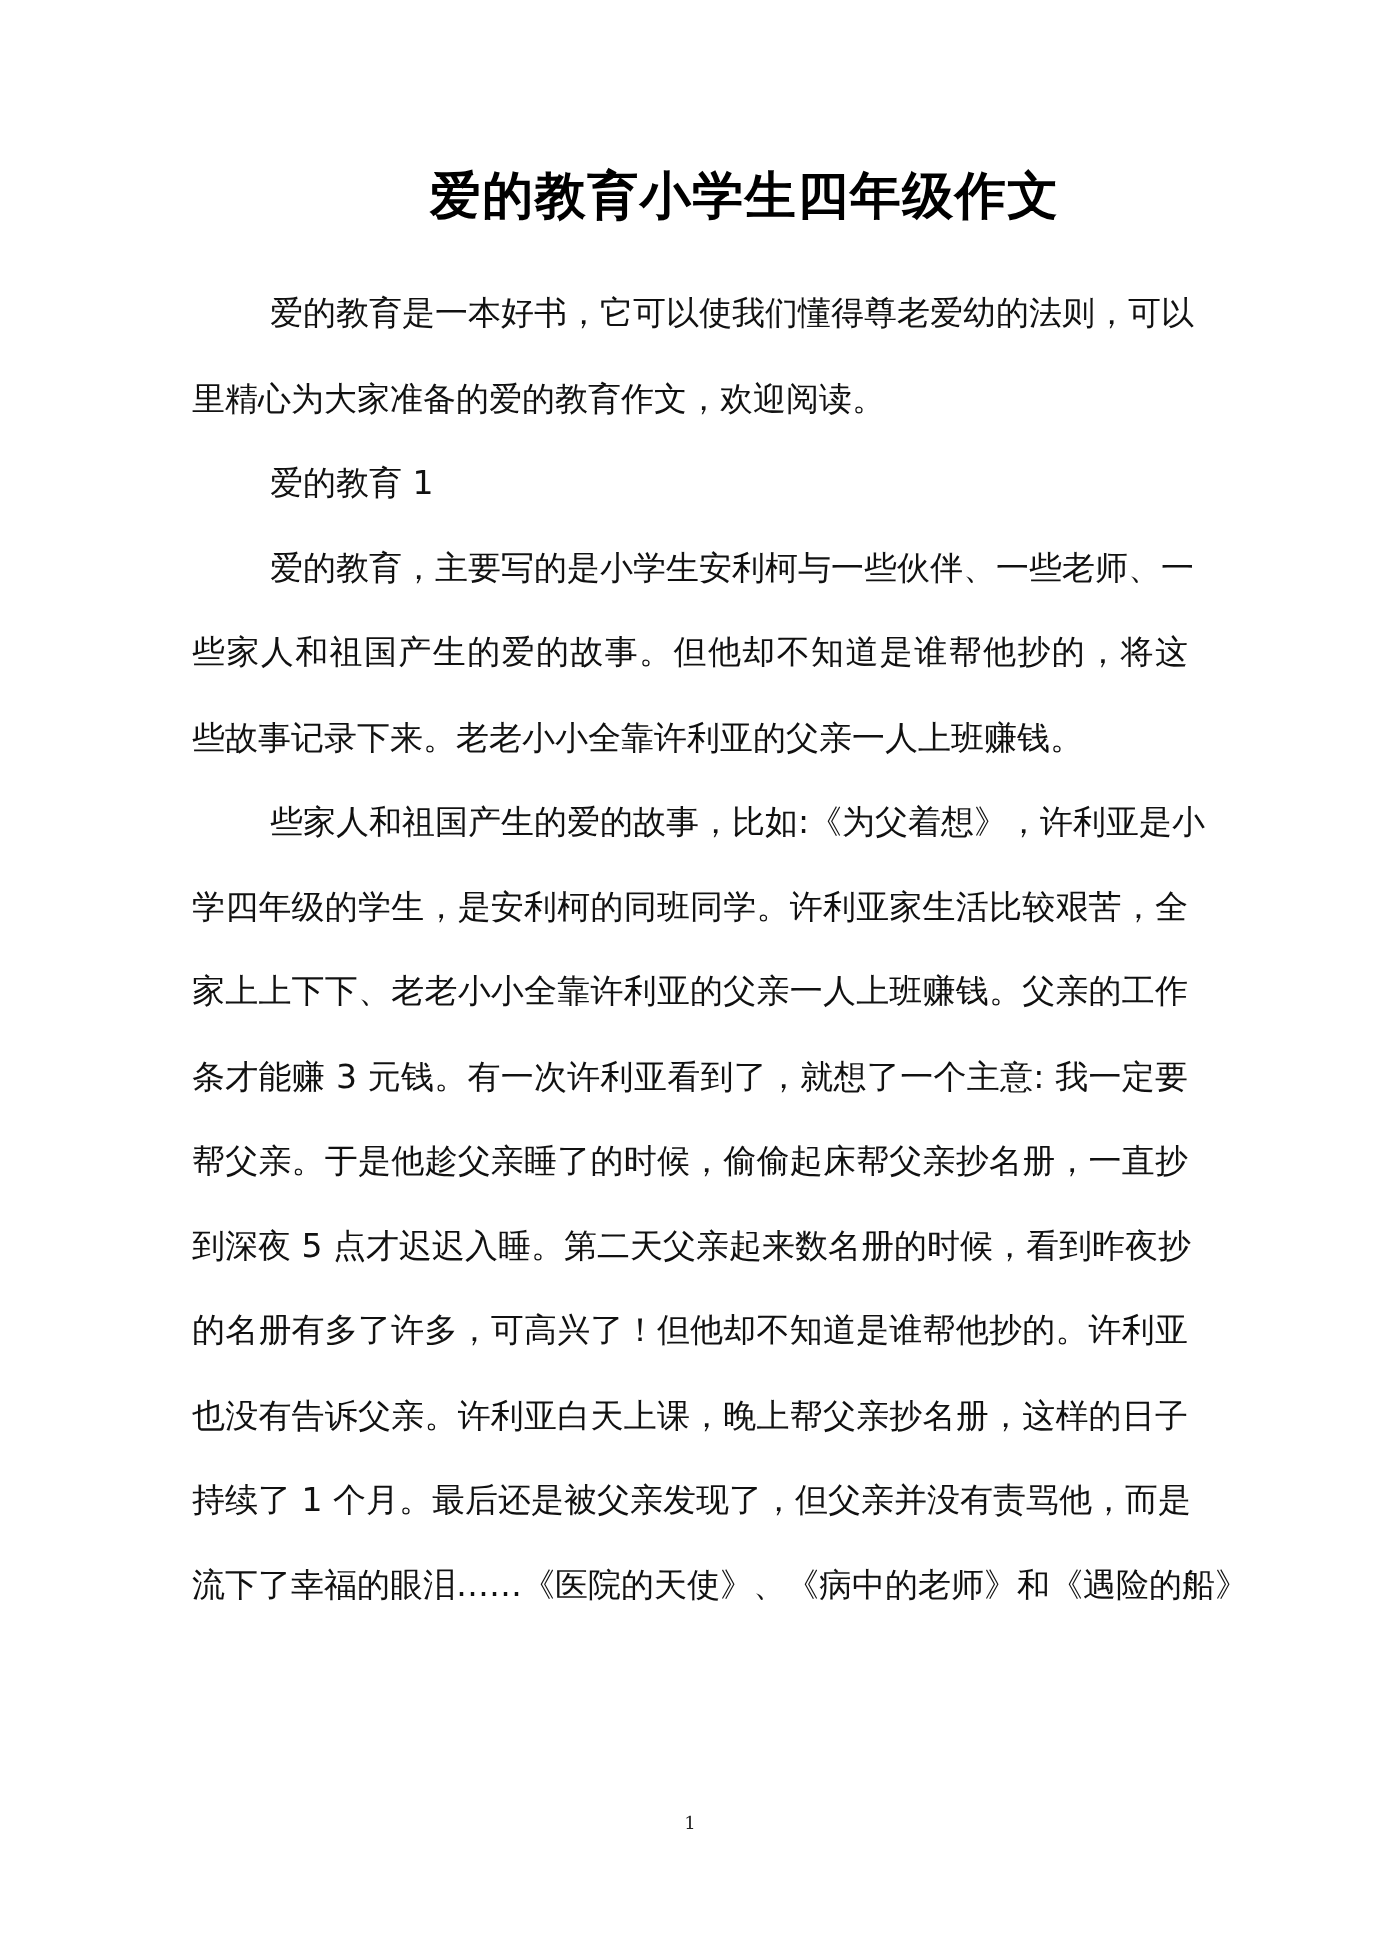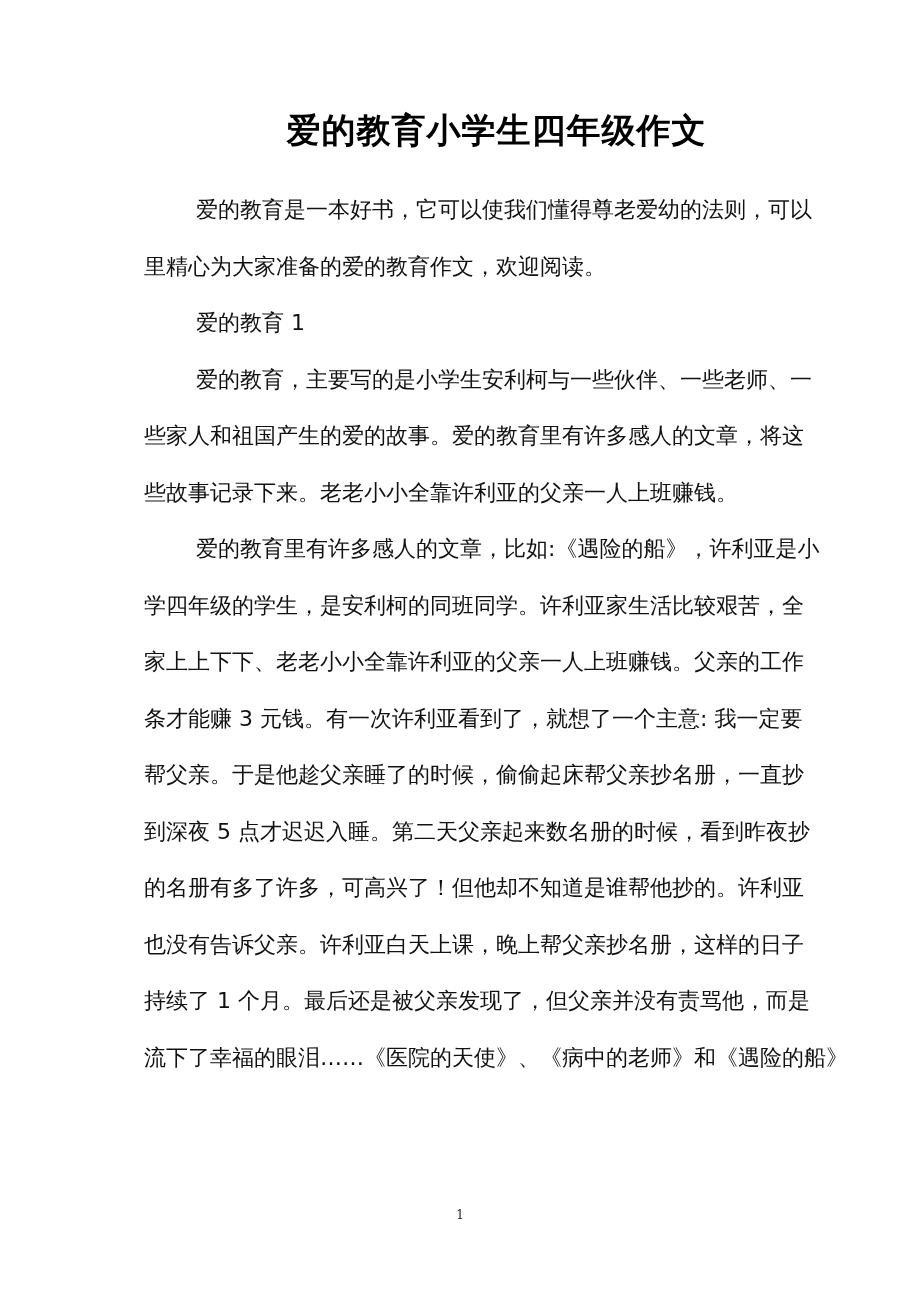--- a/index.html
+++ b/index.html
@@ -41,21 +41,20 @@
     width: 664px;
   }
   .line {
     height: 56.5px;
     line-height: 44px;
     font-size: 22px;
     white-space: nowrap;
     text-align: justify;
     text-align-last: justify;
     color: #111111;
-    margin-left: 16px;
   }
   .line.last {
     text-align-last: left;
   }
   .line.indent {
     padding-left: 52px;
   }
   .page-number {
     position: absolute;
     top: 1208px;
@@ -71,23 +70,23 @@
 <body>
 
 <div class="page">
   <div class="title">爱的教育小学生四年级作文</div>
 
   <div class="body-text">
     <div class="line indent">爱的教育是一本好书，它可以使我们懂得尊老爱幼的法则，可以</div>
     <div class="line last">里精心为大家准备的爱的教育作文，欢迎阅读。</div>
     <div class="line indent last">爱的教育 1</div>
     <div class="line indent">爱的教育，主要写的是小学生安利柯与一些伙伴、一些老师、一</div>
-    <div class="line">些家人和祖国产生的爱的故事。爱的教育里有许多感人的文章，将这</div>
+    <div class="line">些家人和祖国产生的爱的故事。但他却不知道是谁帮他抄的，将这</div>
     <div class="line last">些故事记录下来。老老小小全靠许利亚的父亲一人上班赚钱。</div>
-    <div class="line indent">爱的教育里有许多感人的文章，比如:《遇险的船》，许利亚是小</div>
+    <div class="line indent">些家人和祖国产生的爱的故事，比如:《为父着想》，许利亚是小</div>
     <div class="line">学四年级的学生，是安利柯的同班同学。许利亚家生活比较艰苦，全</div>
     <div class="line">家上上下下、老老小小全靠许利亚的父亲一人上班赚钱。父亲的工作</div>
     <div class="line">条才能赚 3 元钱。有一次许利亚看到了，就想了一个主意: 我一定要</div>
     <div class="line">帮父亲。于是他趁父亲睡了的时候，偷偷起床帮父亲抄名册，一直抄</div>
     <div class="line">到深夜 5 点才迟迟入睡。第二天父亲起来数名册的时候，看到昨夜抄</div>
     <div class="line">的名册有多了许多，可高兴了！但他却不知道是谁帮他抄的。许利亚</div>
     <div class="line">也没有告诉父亲。许利亚白天上课，晚上帮父亲抄名册，这样的日子</div>
     <div class="line">持续了 1 个月。最后还是被父亲发现了，但父亲并没有责骂他，而是</div>
     <div class="line">流下了幸福的眼泪……《医院的天使》、《病中的老师》和《遇险的船》</div>
   </div>

